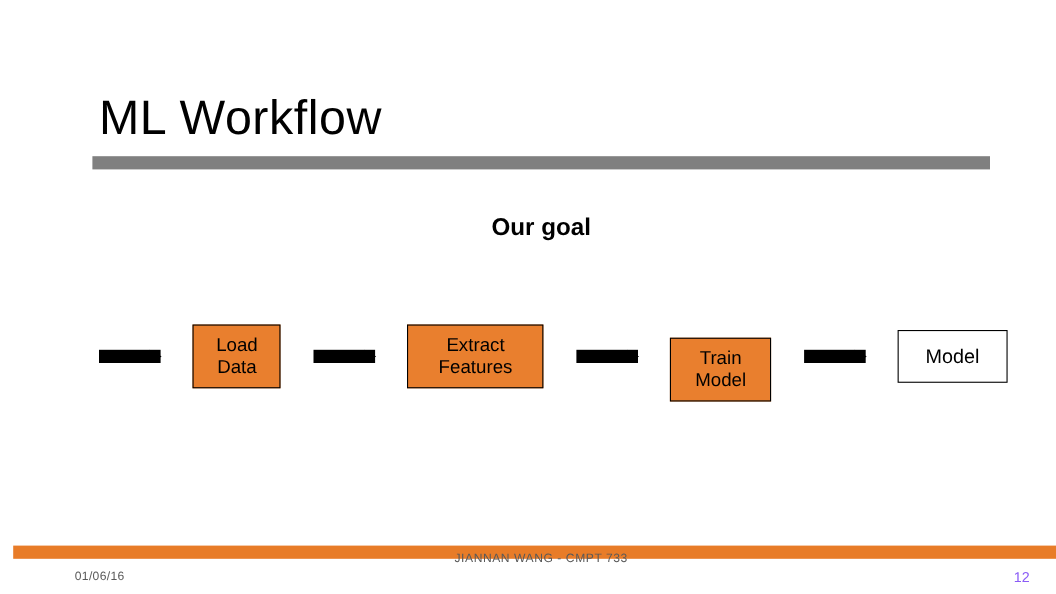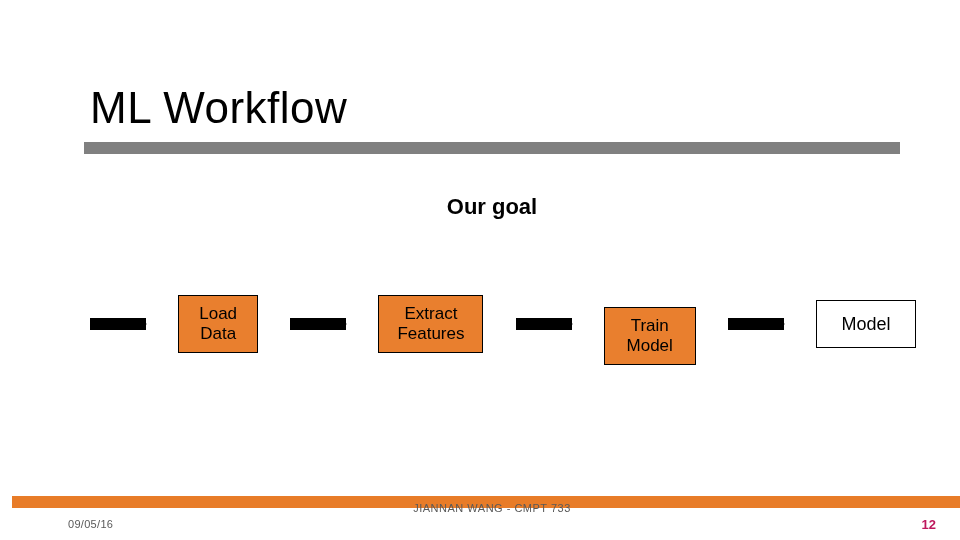--- a/index.html
+++ b/index.html
@@ -56,21 +56,21 @@
     display: flex;
     align-items: center;
     justify-content: center;
     text-align: center;
     font-size: 17px;
     line-height: 1.2;
     font-weight: 400;
   }
   .dataset { width: 118px; height: 48px; }
   .load    { width: 80px;  height: 58px; }
-  .extract { width: 105px; height: 58px; }
+  .extract { width: 124px; height: 58px; }
   .train   { width: 92px;  height: 58px; margin-top: 24px; }
   .model   { width: 100px; height: 48px; }
   .arrow {
     flex: 0 0 auto;
     width: 56px;
     height: 2px;
     background: #000;
     position: relative;
     margin: 0 2px;
   }
@@ -108,22 +108,22 @@
     text-align: center;
     font-size: 11px;
     color: #595959;
     letter-spacing: 0.5px;
   }
   .footer-page {
     position: absolute;
     right: 30px;
     bottom: 14px;
     font-size: 13px;
-    color: #be185d;
-    font-weight: 700;
+    color: #8b5cf6;
+    font-weight: 400;
   }
 </style>
 </head>
 <body>
 
 <div class="slide">
 
   <div class="title">ML Workflow</div>
   <div class="title-underline"></div>
 
@@ -134,17 +134,17 @@
     <div class="box-orange load">Load<br>Data</div>
     <div class="arrow"></div>
     <div class="box-orange extract">Extract<br>Features</div>
     <div class="arrow"></div>
     <div class="box-orange train">Train<br>Model</div>
     <div class="arrow"></div>
     <div class="box-white model">Model</div>
   </div>
 
   <div class="footer-rule"></div>
-  <div class="footer-date">09/05/16</div>
+  <div class="footer-date">01/06/16</div>
   <div class="footer-center">JIANNAN WANG - CMPT 733</div>
   <div class="footer-page">12</div>
 
 </div>
 
 </body></html>

